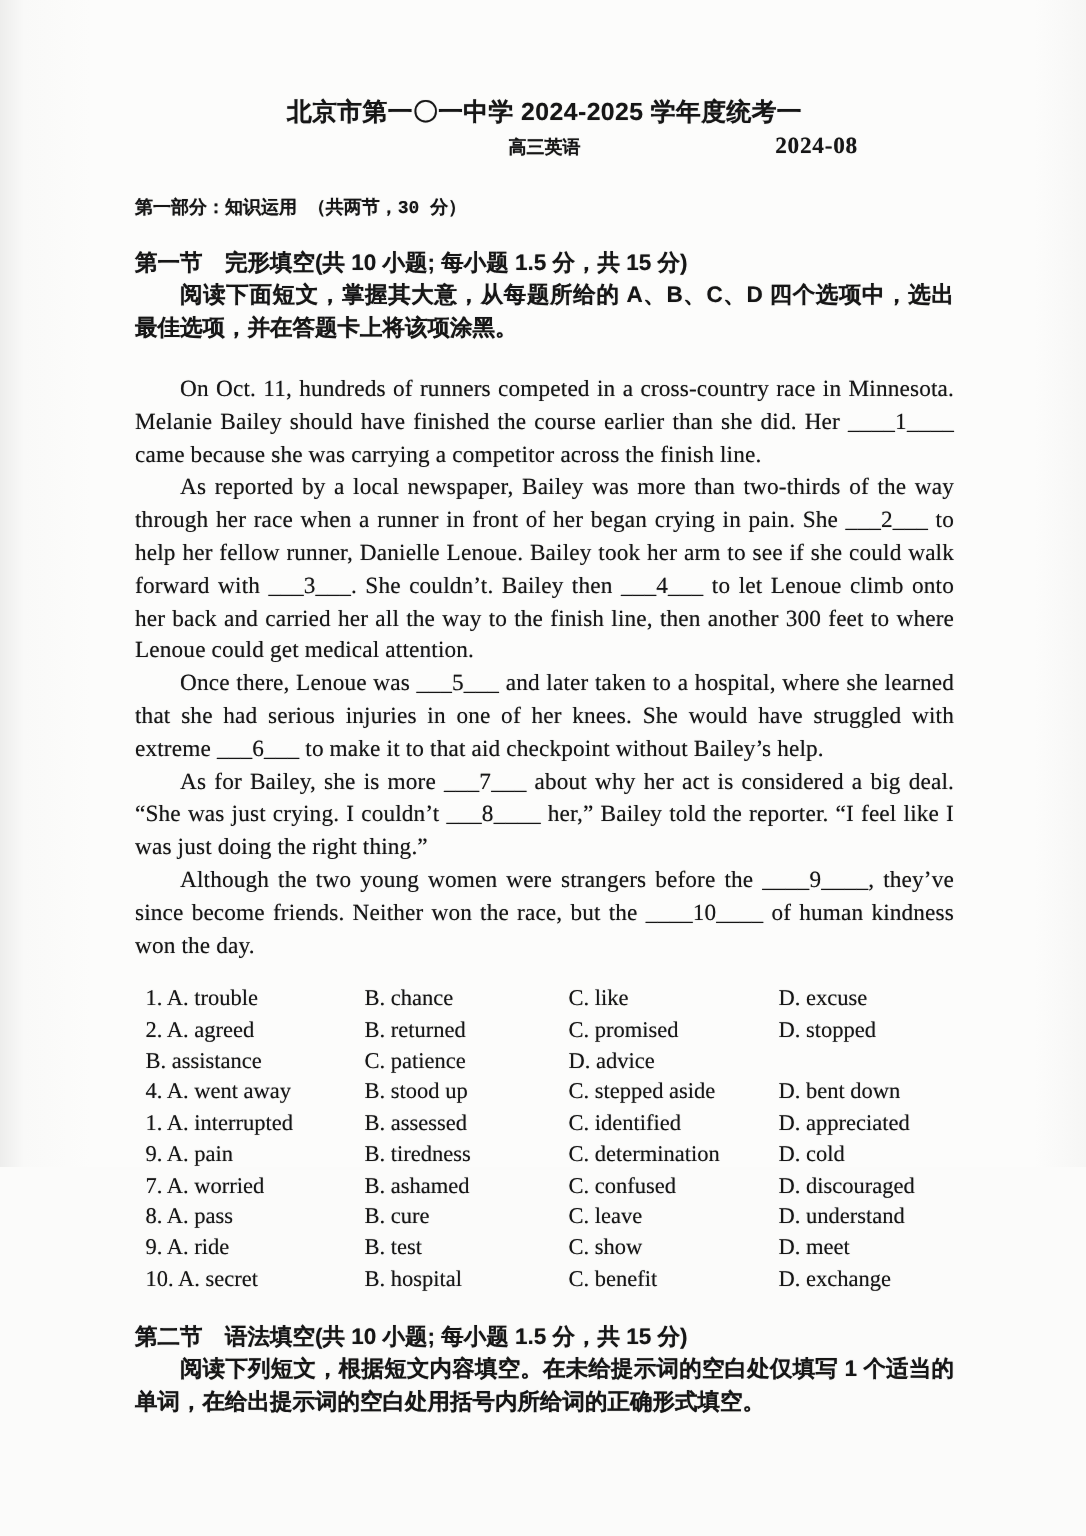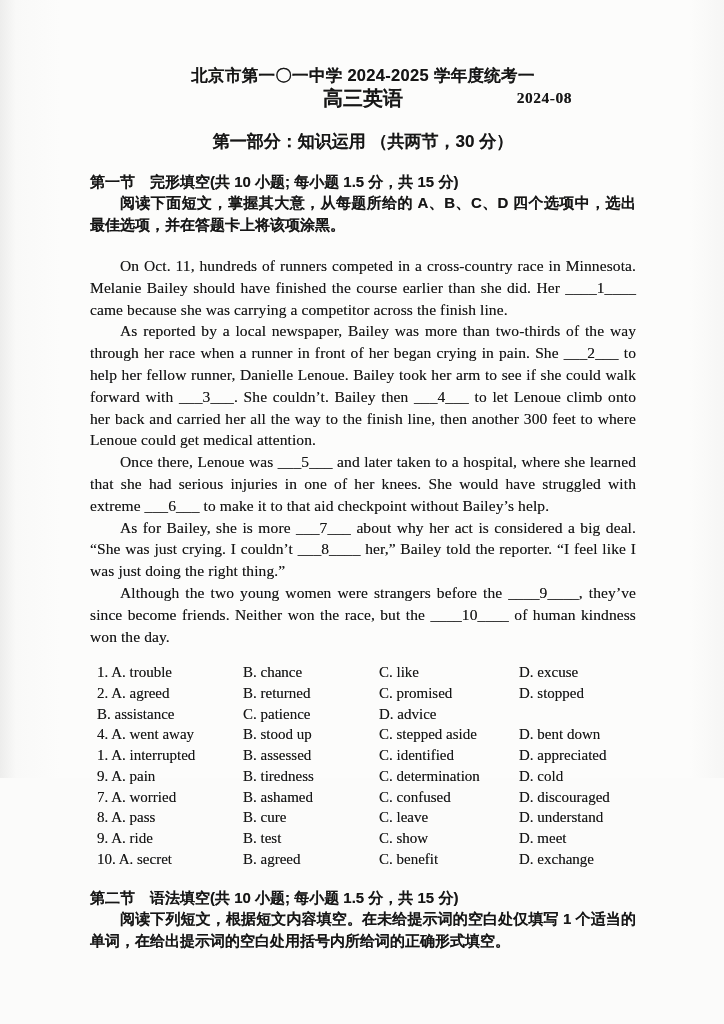--- a/index.html
+++ b/index.html
@@ -35,36 +35,36 @@
   }
   .subtitle-row {
     position: relative;
     text-align: center;
     height: 24px;
     line-height: 24px;
   }
   .subject {
     font-family: "Liberation Sans", "DejaVu Sans", sans-serif;
     font-weight: bold;
-    font-size: 20px;
+    font-size: 12px;
   }
   .exam-date {
     position: absolute;
     right: 64px;
     top: 0;
     font-weight: bold;
     font-size: 15.5px;
     letter-spacing: 0.5px;
   }
   .part-title {
     margin-top: 20px;
-    text-align: center;
-    font-family: Liberation Sans, sans-serif;
-    font-weight: bold;
-    font-size: 17px;
+    text-align: left;
+    font-family: Liberation Mono, monospace;
+    font-weight: bold;
+    font-size: 12px;
   }
   
   .sec-heading {
     margin: 18px 0 0 0;
     font-family: "Liberation Sans", "DejaVu Sans", sans-serif;
     font-weight: bold;
     font-size: 15px;
     line-height: 21px;
   }
   .cn-instr {
@@ -180,21 +180,21 @@
         <span>D. understand</span>
       </div>
       <div class="option-row">
         <span>9. A. ride</span>
         <span>B. test</span>
         <span>C. show</span>
         <span>D. meet</span>
       </div>
       <div class="option-row">
         <span>10. A. secret</span>
-        <span>B. agreed</span>
+        <span>B. hospital</span>
         <span>C. benefit</span>
         <span>D. exchange</span>
       </div>
     </div>
   </section>
 
   <section class="section2">
     <h2 class="sec-heading">第二节　语法填空(共 10 小题; 每小题 1.5 分，共 15 分)</h2>
     <p class="cn-instr">阅读下列短文，根据短文内容填空。在未给提示词的空白处仅填写 1 个适当的单词，在给出提示词的空白处用括号内所给词的正确形式填空。</p>
   </section>

